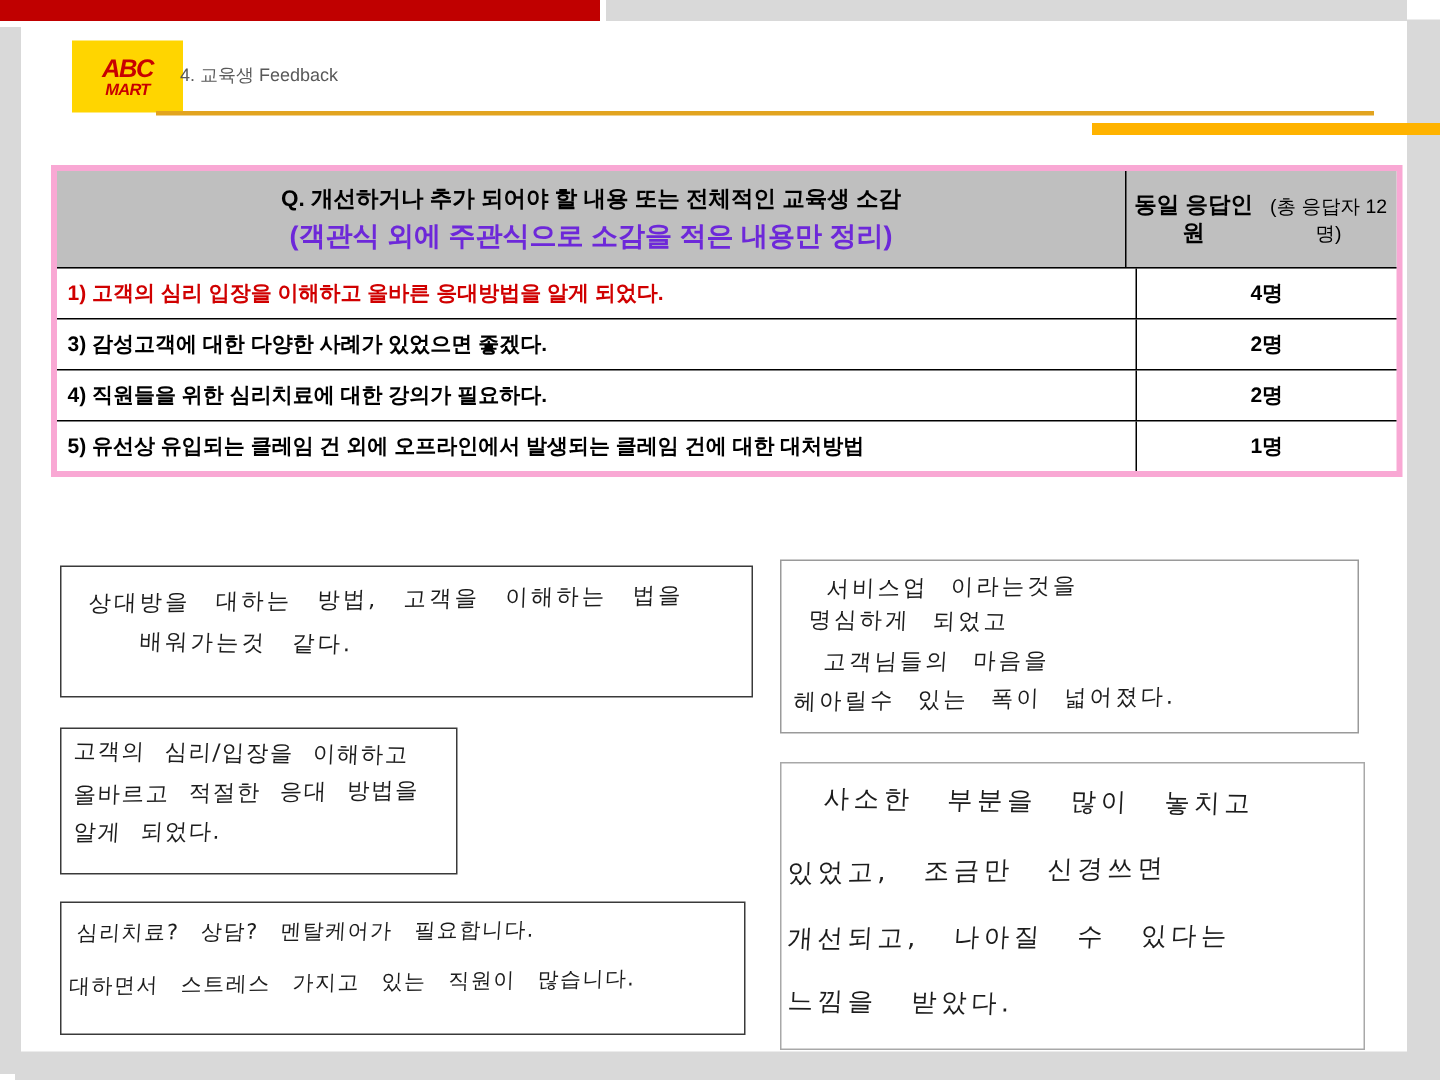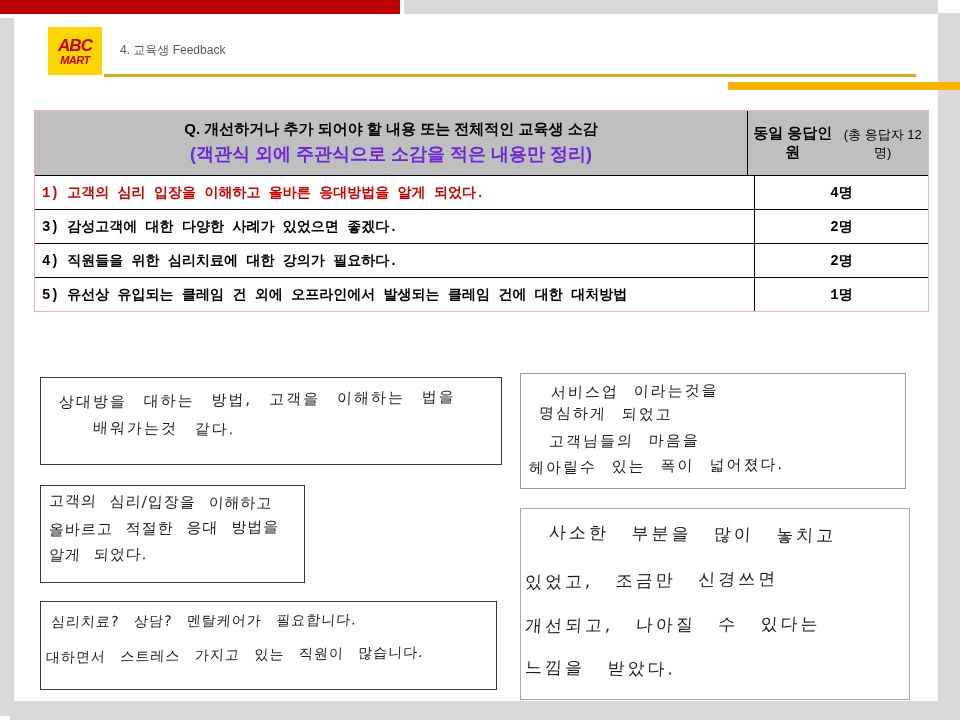--- a/index.html
+++ b/index.html
@@ -7,38 +7,38 @@
   .slide{position:absolute;left:0;top:0;width:960px;height:720px;background:#ffffff;}
 
   
   .bar-top-red{position:absolute;left:0;top:0;width:400px;height:14px;background:#C00000;}
   .bar-top-gray{position:absolute;left:404px;top:0;width:534px;height:14px;background:#D9D9D9;}
   .strip-left{position:absolute;left:0;top:18px;width:14px;height:698px;background:#D9D9D9;}
   .strip-right{position:absolute;left:938px;top:13px;width:22px;height:707px;background:#D9D9D9;}
   .strip-bottom{position:absolute;left:10px;top:701px;width:950px;height:19px;background:#D9D9D9;}
 
   
-  .logo{position:absolute;left:48px;top:27px;width:54px;height:48px;background:#FFD500;display:flex;flex-direction:column;align-items:center;justify-content:center;line-height:1;}
+  .logo{position:absolute;left:48px;top:27px;width:74px;height:48px;background:#FFD500;display:flex;flex-direction:column;align-items:center;justify-content:center;line-height:1;}
   .logo .l1{font-size:17px;font-weight:800;font-style:italic;color:#C80000;letter-spacing:-1px;}
   .logo .l2{font-size:11px;font-weight:800;font-style:italic;color:#C80000;letter-spacing:-0.5px;margin-top:1px;}
   .slide-title{position:absolute;left:120px;top:42px;font-size:12px;color:#595959;}
   .brand{position:absolute;right:55px;top:50px;font-family:"Liberation Serif",serif;font-weight:bold;font-size:17px;color:#4a4a4a;letter-spacing:1px;}
   .thin-gold{position:absolute;left:104px;top:74px;width:812px;height:3px;background:#E2A41F;}
   .thick-gold{position:absolute;left:728px;top:82px;width:232px;height:8px;background:#FFB300;}
 
   
-  .ftable{position:absolute;left:34px;top:110px;width:893px;border:1px solid #f9a8d4;background:#fff;}
+  .ftable{position:absolute;left:34px;top:110px;width:893px;border:4px solid #f9a8d4;background:#fff;}
   .thead{display:flex;background:#BFBFBF;border-bottom:1px solid #000;height:64px;}
   .th-left{width:712px;border-right:1px solid #000;display:flex;flex-direction:column;align-items:center;justify-content:center;text-align:center;}
   .th-right{flex:1;display:flex;align-items:center;justify-content:center;text-align:center;}
   .th-l1{font-size:15px;font-weight:bold;color:#000;}
   .th-l2{font-size:18px;font-weight:bold;color:#6d28d9;margin-top:3px;}
   .th-r1{font-size:15px;font-weight:bold;color:#000;}
   .th-r2{font-size:13px;color:#000;margin-top:2px;}
-  .trow{display:flex;height:33px;border-bottom:1px solid #000;font-family:Liberation Mono, monospace;}
+  .trow{display:flex;height:33px;border-bottom:1px solid #000;}
   .trow:last-child{border-bottom:none;}
   .td-left{width:712px;border-right:1px solid #000;display:flex;align-items:center;padding-left:7px;font-size:14px;font-weight:600;color:#000;}
   .td-left.red{color:#D00000;}
   .td-right{flex:1;display:flex;align-items:center;justify-content:center;font-size:14px;font-weight:600;color:#000;}
 
   
   .note{position:absolute;background:#fff;}
   .note-1{left:40px;top:377px;width:460px;height:86px;border:1px solid #3a3a3a;}
   .note-2{left:40px;top:485px;width:263px;height:96px;border:1px solid #3a3a3a;}
   .note-3{left:40px;top:601px;width:455px;height:87px;border:1px solid #3a3a3a;}

